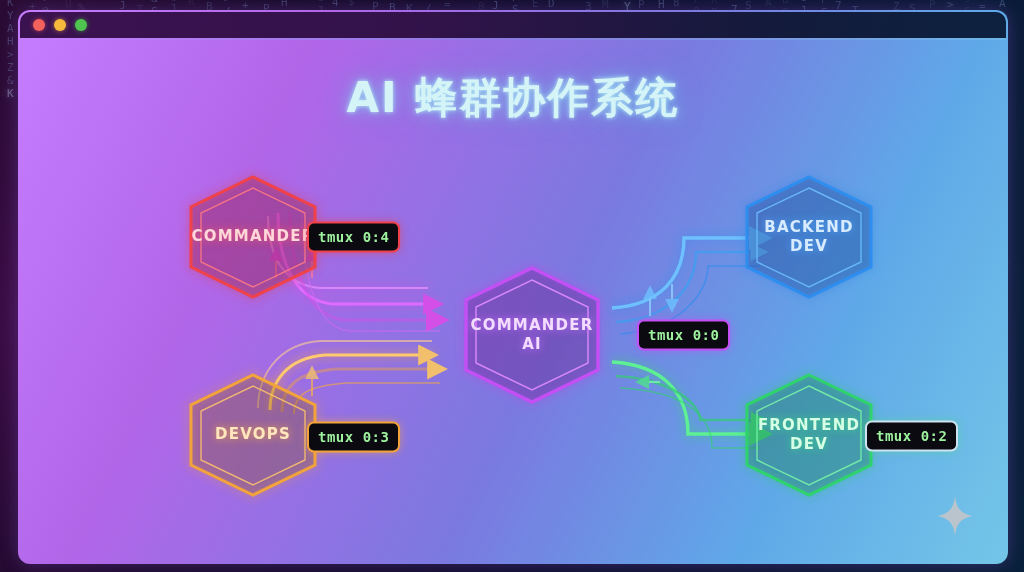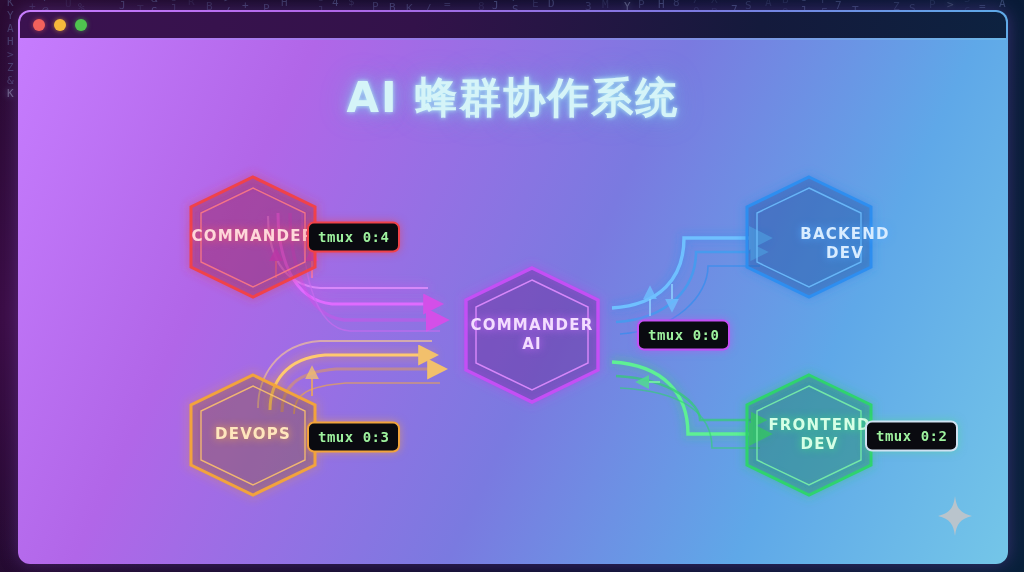--- a/index.html
+++ b/index.html
@@ -1349,23 +1349,23 @@
           <polygon points="789,337 851,367 851,427 789,457 727,427 727,367" fill="rgba(20,130,70,0.16)" stroke="#2fd36e" stroke-width="9" stroke-opacity=".22" filter="url(#soft)"></polygon>
           <polygon points="789,337 851,367 851,427 789,457 727,427 727,367" fill="rgba(18,110,60,0.22)" stroke="#2fd36e" stroke-width="3"></polygon>
           <polygon points="789,348 841,373 841,422 789,447 737,422 737,373" fill="none" stroke="#7bf5a8" stroke-width="1.4" stroke-opacity=".85"></polygon>
         </g>
       </svg>
 
       <div class="nodelabel" style="left:233px;top:199px;color:#ffd7da;text-shadow:0 0 8px rgba(255,90,100,.85);">COMMANDER</div>
       <div class="nodelabel" style="left:233px;top:397px;color:#ffe6bd;text-shadow:0 0 8px rgba(255,175,60,.85);">DEVOPS</div>
       <div class="nodelabel" style="left:512px;top:297px;color:#f3ddff;text-shadow:0 0 9px rgba(210,110,255,.9);">COMMANDER
 AI</div>
-      <div class="nodelabel" style="left:789px;top:206px;color:#d9ecff;text-shadow:0 0 8px rgba(80,170,255,.9);margin-left:36px;">BACKEND
+      <div class="nodelabel" style="left:789px;top:199px;color:#d9ecff;text-shadow:0 0 8px rgba(80,170,255,.9);">BACKEND
 DEV</div>
-      <div class="nodelabel" style="left:789px;top:397px;color:#d6ffe6;text-shadow:0 0 8px rgba(60,225,130,.9);padding-left:21px;">FRONTEND
+      <div class="nodelabel" style="left:789px;top:397px;color:#d6ffe6;text-shadow:0 0 8px rgba(60,225,130,.9);">FRONTEND
 DEV</div>
 
       <div class="badge" style="left:287px;top:199px;border:2px solid #f0424a;box-shadow:0 0 9px rgba(240,66,74,.55);">tmux 0:4</div>
       <div class="badge" style="left:287px;top:399px;border:2px solid #f2a33c;box-shadow:0 0 9px rgba(242,163,60,.55);">tmux 0:3</div>
       <div class="badge" style="left:575px;top:297px;border:2px solid #c44ff5;box-shadow:0 0 9px rgba(196,79,245,.55);margin-left:42px;">tmux 0:0</div>
       <div class="badge" style="left:845px;top:398px;border:2px solid #cfe2f2;box-shadow:0 0 9px rgba(80,220,140,.5);">tmux 0:2</div>
 
 
       <svg id="sparkle" viewBox="0 0 34 40">
         <path d="M17,0 C18.6,12.2 21.8,16.6 34,20 C21.8,23.4 18.6,27.8 17,40 C15.4,27.8 12.2,23.4 0,20 C12.2,16.6 15.4,12.2 17,0 Z" fill="#b9c4cc"></path>

